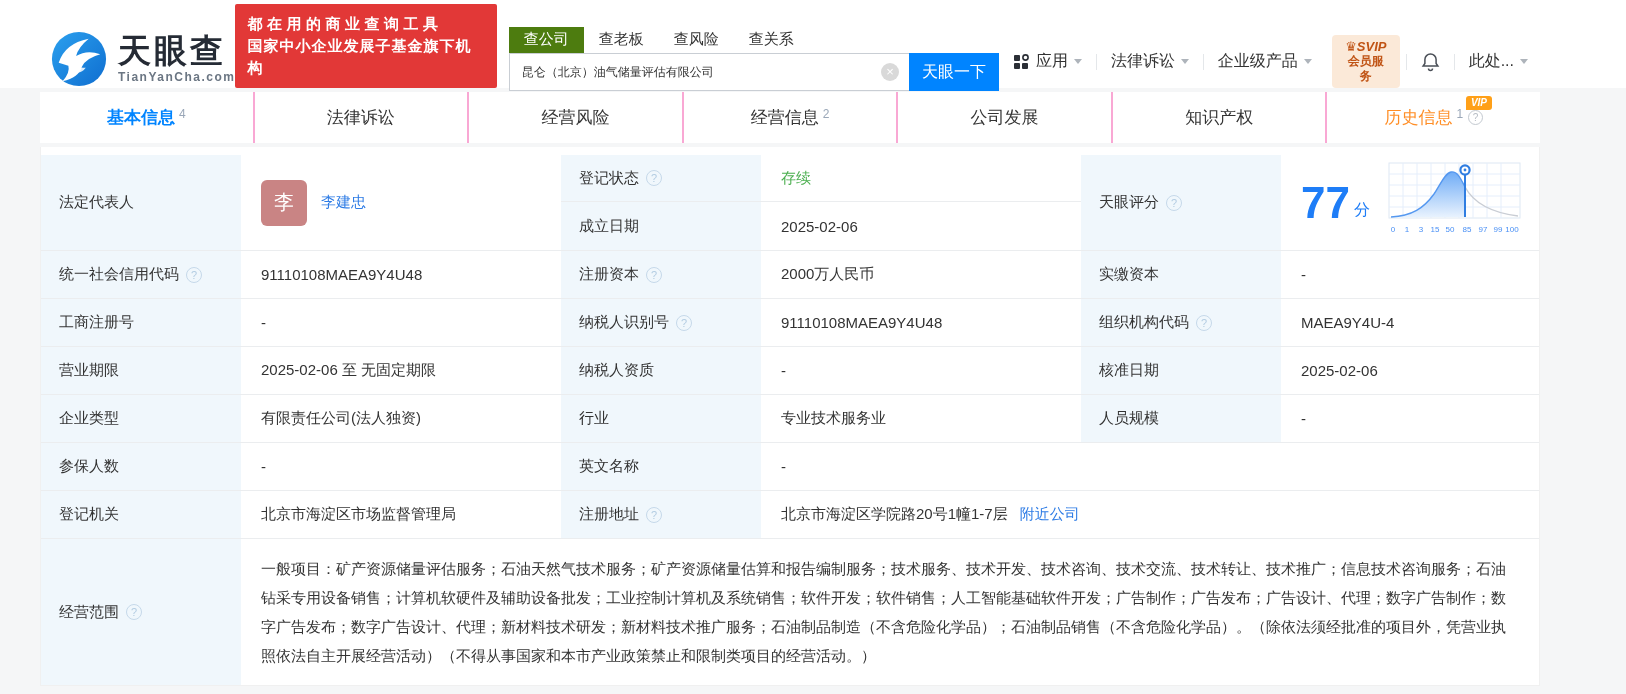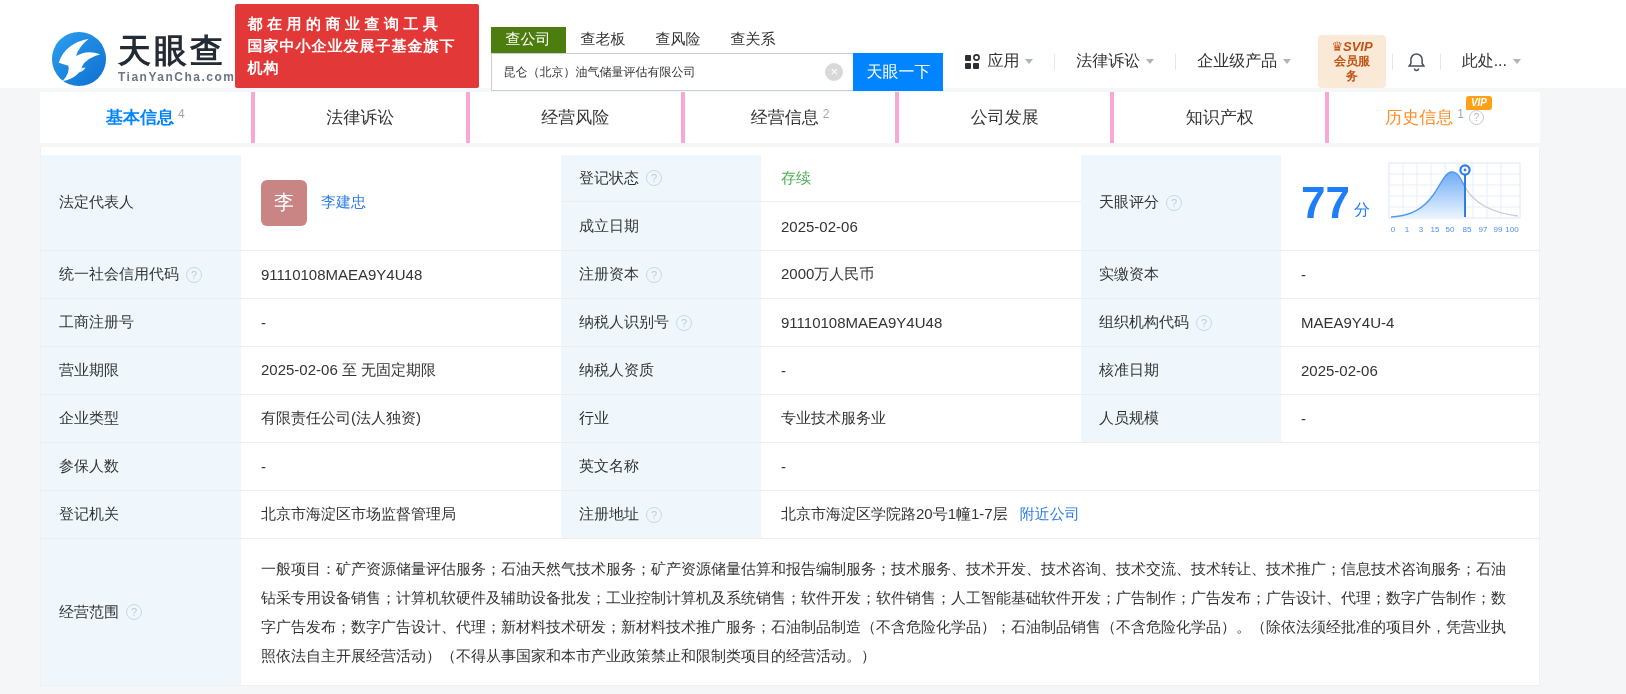--- a/index.html
+++ b/index.html
@@ -23,35 +23,35 @@
   .search-tab.active { background:#4d7c0f; color:#fff; }
   .search-row { display:flex; }
   .search-box { position:relative; flex:1; }
   .search-input { width:100%; height:38px; border:1px solid #c9ced4; border-right:none; outline:none;
      font-size:12px; color:#333; padding:0 36px 0 12px; font-family:inherit;}
   .clear-btn { position:absolute; right:10px; top:10px; width:18px; height:18px; border-radius:50%;
      background:#d9d9d9; color:#fff; font-size:13px; line-height:17px; text-align:center; cursor:pointer;}
   .search-btn { width:90px; height:38px; background:#0084ff; color:#fff; font-size:16px; border:none; cursor:pointer;}
 
   .top-nav { margin-left:auto; display:flex; align-items:center; font-size:16px; color:#333; }
-  .nav-item { display:flex; align-items:center; padding:0 21px; cursor:pointer; white-space:nowrap;}
+  .nav-item { display:flex; align-items:center; padding:0 14px; cursor:pointer; white-space:nowrap;}
   .nav-sep { width:1px; height:16px; background:#e4e7ea; }
   .caret { width:0; height:0; border-left:4.5px solid transparent; border-right:4.5px solid transparent;
      border-top:5px solid #aeb4bb; margin-left:6px; }
   .grid-ic { margin-right:7px; }
   .vip-badge { background:#fbe9d8; border-radius:4px; padding:4px 13px; text-align:center;
      color:#c05314; cursor:pointer; margin:0 6px; }
   .vip-badge .v1 { font-size:13px; font-weight:bold; font-style:italic; line-height:15px;}
   .vip-badge .v2 { font-size:12px; font-weight:bold; line-height:15px;}
   .bell { padding:0 14px; cursor:pointer; display:flex; align-items:center;}
 
   
   .tabbar { margin:4px 86px 0 40px; background:#fff; height:51px; display:flex; }
   .tab { flex:1; display:flex; align-items:center; justify-content:center; font-size:17px; color:#333;
-     cursor:pointer; position:relative; border-left:4px solid #f9a8d4;}
+     cursor:pointer; position:relative; border-left:2px solid #f9a8d4;}
   .tab:first-child { border-left:none; }
   .tab.active { color:#0084ff; font-weight:bold; }
   .tab .cnt { font-size:12px; color:#9aa7b8; margin:-8px 0 0 4px; font-weight:normal;}
   .tab.hist { color:#ff8e26; }
   .tab .viptag { position:absolute; top:4px; right:48px; background:#ffa018; color:#fff; font-size:10px;
      font-style:italic; font-weight:bold; padding:1px 5px; border-radius:3px 3px 3px 0; line-height:12px;}
   .tab .qmark { width:15px; height:15px; border:1px solid #c3c9d0; border-radius:50%; color:#b6bcc4;
      font-size:10px; line-height:13px; text-align:center; margin-left:5px; font-weight:normal;}
 
   

